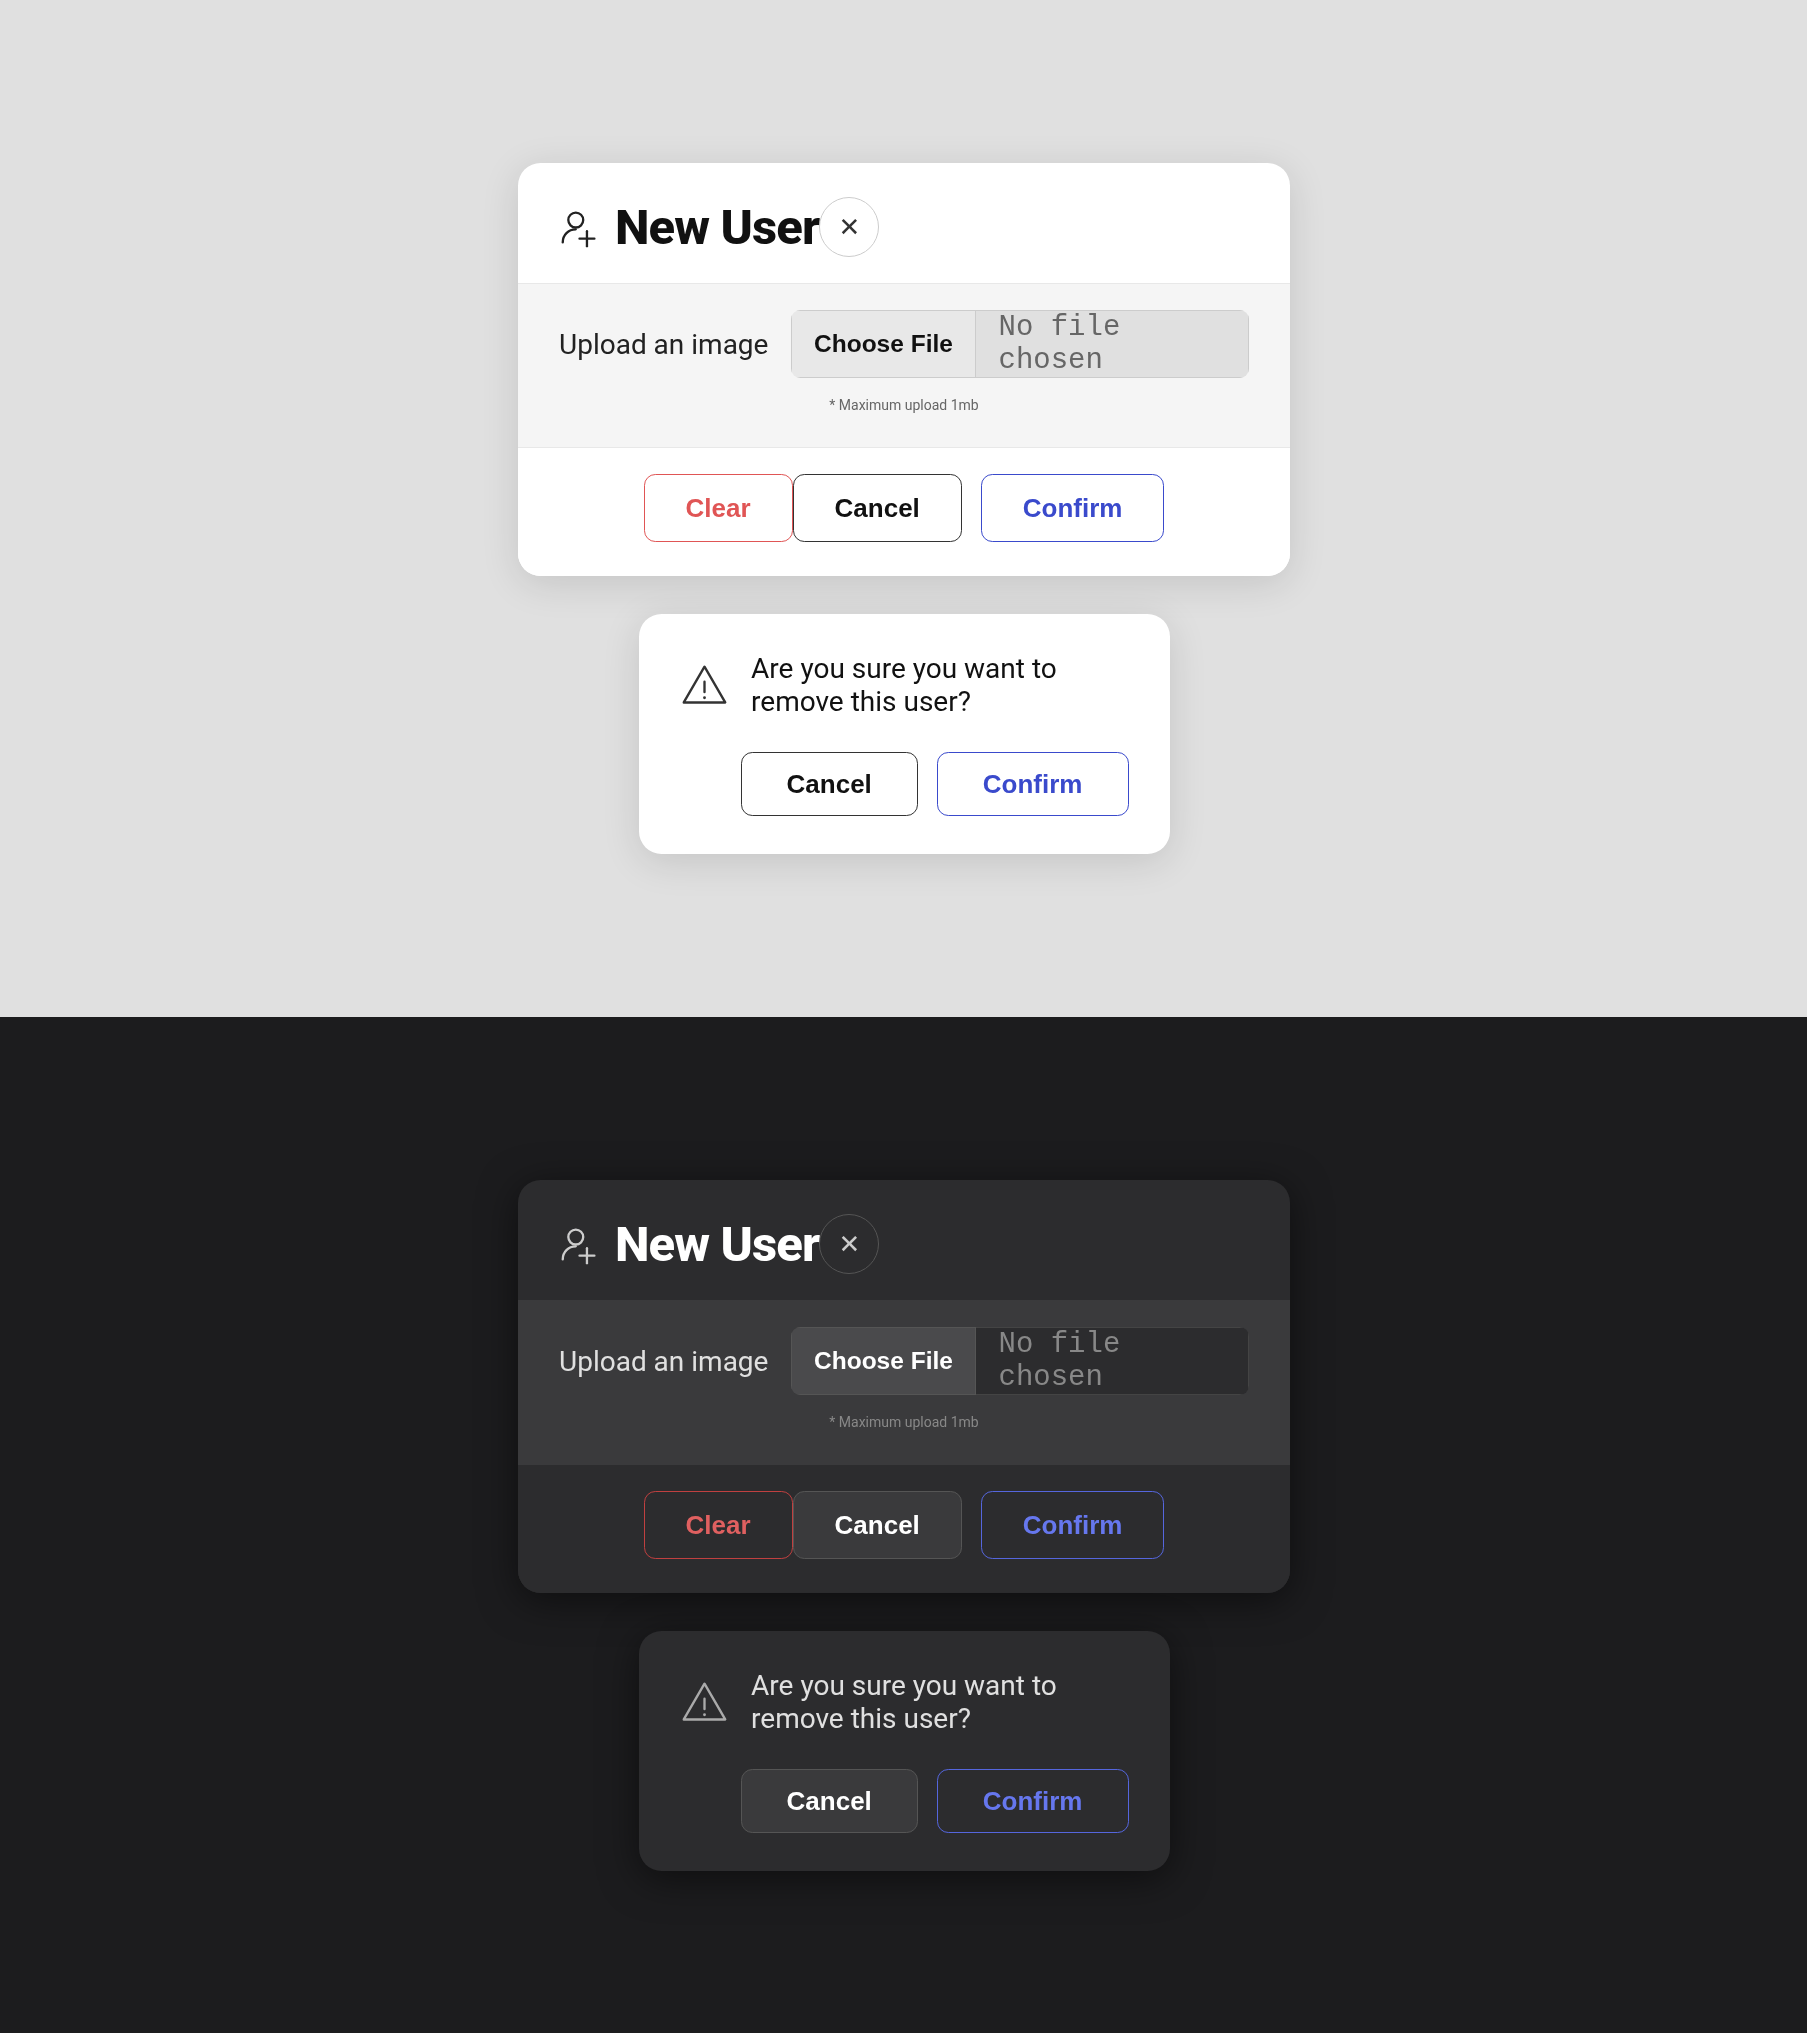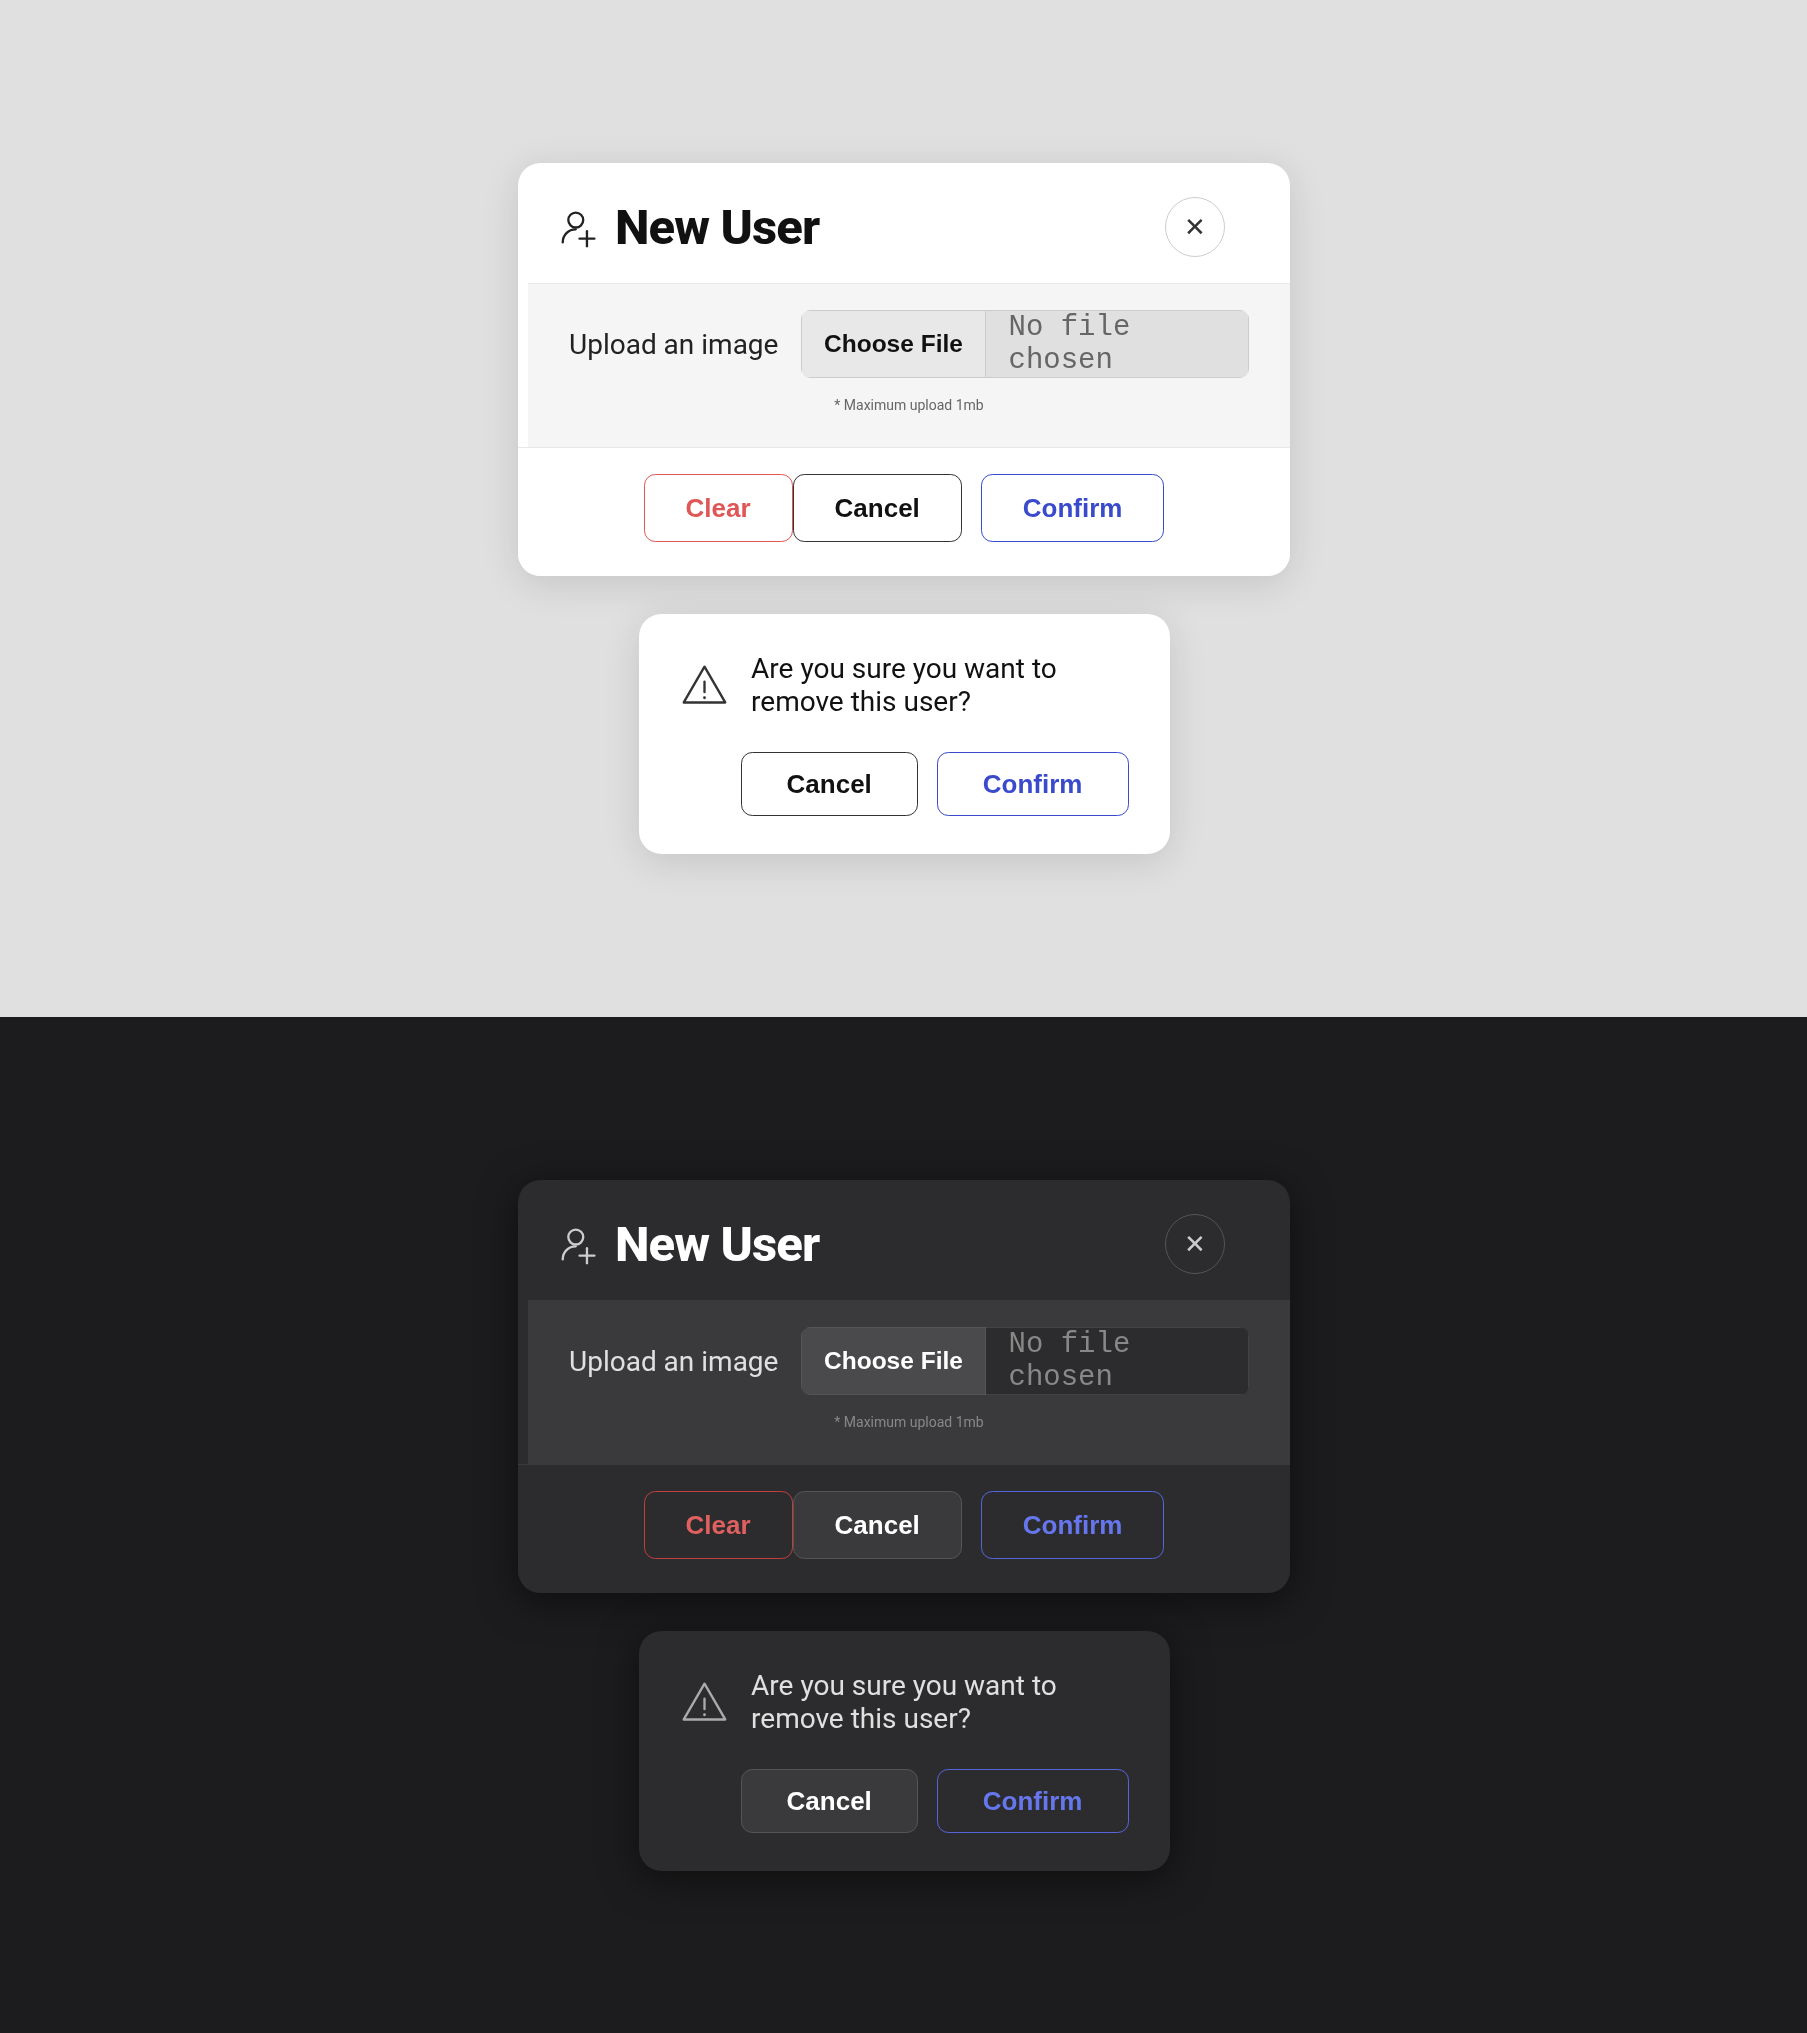--- a/index.html
+++ b/index.html
@@ -48,21 +48,20 @@
 
     .modal-card.dark {
       background: #2c2c2e;
       box-shadow: 0 7.5px 38px rgba(0,0,0,0.5);
     }
 
     
     .modal-header {
       display: flex;
       align-items: center;
-      justify-content: space-between;
       padding: 34px 65px 26px 41px;
     }
 
     .modal-header-left {
       display: flex;
       align-items: center;
       gap: 15px;
     }
 
     .user-icon {
@@ -105,21 +104,20 @@
 
     .close-btn.dark {
       border-color: #555555;
       color: #cccccc;
     }
 
     
     .modal-body {
       padding: 26px 41px 34px 41px;
       border-top: 0.9px solid;
-      margin-left: 10px;
     }
 
     .modal-body.light {
       border-color: #e8e8e8;
       background: #f5f5f5;
     }
 
     .modal-body.dark {
       border-color: #3a3a3c;
       background: #3a3a3c;

